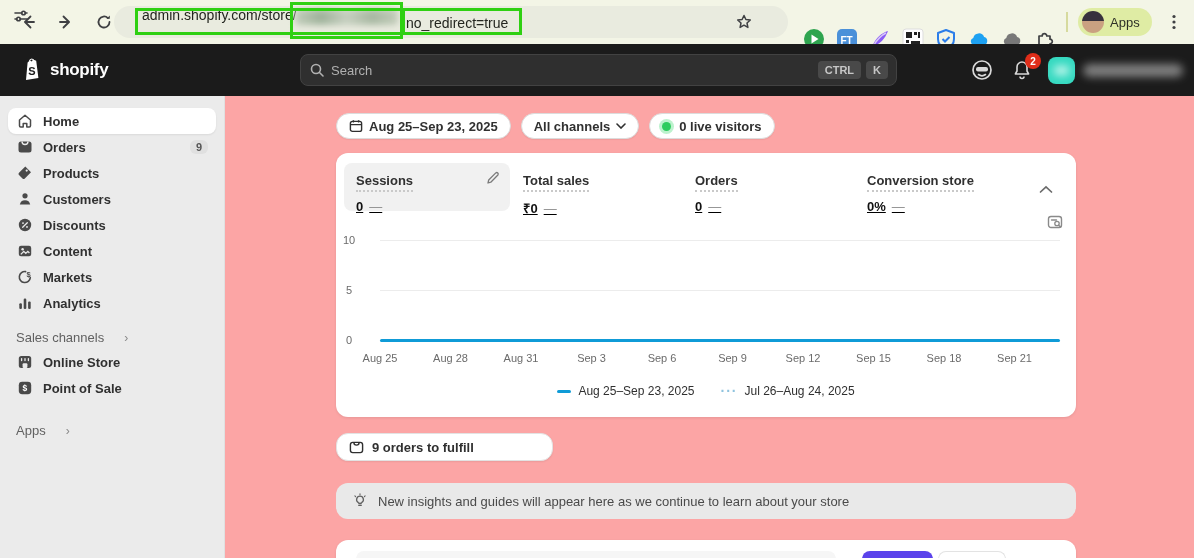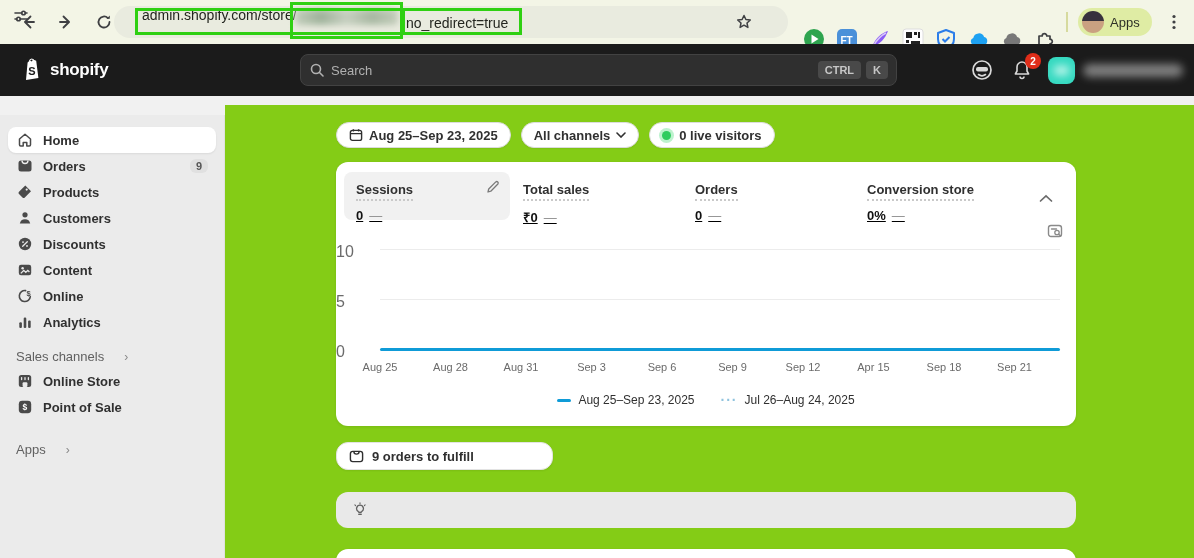--- a/index.html
+++ b/index.html
@@ -36,22 +36,22 @@
   .key { background:#494949; color:#c6c6c6; border-radius:4px; font-size:11px; font-weight:600; padding:3px 7px; margin-left:5px; }
   .tb-icon { position:absolute; top:14px; width:24px; height:24px; display:flex; align-items:center; justify-content:center; cursor:pointer; }
   .bell-badge { position:absolute; top:-5px; right:-7px; min-width:16px; height:16px; background:#e02d19; border-radius:8px; color:#fff; font-size:10px; font-weight:700; display:flex; align-items:center; justify-content:center; padding:0 4px; }
   .store-chip { position:absolute; left:1048px; top:12px; height:28px; display:flex; align-items:center; gap:8px; cursor:pointer; }
   .store-avatar { width:27px; height:27px; border-radius:8px; background:#35d9c0; position:relative; }
   .store-avatar .init-blur { position:absolute; left:6px; top:9px; width:15px; height:9px; background:#eafffa; border-radius:3px; filter:blur(4px); opacity:.8; }
   .store-name-blur { width:100px; height:13px; border-radius:7px; background:#929292; filter:blur(4px); opacity:.85; }
 
   
   .body { display:flex; height:462px; }
-  .sidebar { width:225px; background:#ebebeb; border-right:1px solid #e0e0e0; padding-top:12px;margin-top:19px; }
-  .main { flex:1; position:relative; background:#84cc16;margin-top:9px; }
+  .sidebar { width:225px; background:#ebebeb; border-right:1px solid #e0e0e0; padding-top:12px; }
+  .main { flex:1; position:relative; background:#fca5a5; }
 
   
   .side-item { height:26px; margin:0 8px; padding:0 8px; border-radius:8px; display:flex; align-items:center; gap:10px; cursor:pointer; }
   .side-item.active { background:#fff; box-shadow:0 1px 2px rgba(0,0,0,.08); }
   .side-item .lbl { font-size:13px; font-weight:600; color:#303030; flex:1; }
   .side-badge { background:#e0e0e0; color:#555; font-size:11px; font-weight:600; border-radius:6px; padding:1px 6px; }
   .side-section { margin:14px 16px 4px; font-size:13px; color:#616161; display:flex; align-items:center; gap:20px; cursor:pointer; }
   .side-section.apps { margin-top:22px; }
   .chev { color:#8a8a8a; font-size:12px; }
   .sicon { width:17px; height:17px; flex:0 0 17px; display:flex; align-items:center; justify-content:center; }
@@ -66,21 +66,21 @@
   .metric .mt { font-size:13px; font-weight:600; color:#303030; border-bottom:2px dotted #c9c9c9; padding-bottom:2px; display:inline-block; }
   .metric .mv { margin-top:7px; font-size:13px; font-weight:700; color:#111; }
   .metric .dash { color:#8a8a8a; font-weight:400; margin-left:6px; }
   .metric.sel { left:8px; width:166px; height:48px; background:#f1f1f1; border-radius:8px; padding:8px 12px; }
   .m2 { left:187px; padding-top:8px; } .m3 { left:359px; padding-top:8px; } .m4 { left:531px; padding-top:8px; }
   .pencil { position:absolute; right:10px; top:8px; cursor:pointer; }
   .card-chevron { position:absolute; left:703px; top:27px; cursor:pointer; }
   .card-report { position:absolute; left:711px; top:61px; cursor:pointer; }
 
   .gridline { position:absolute; left:44px; width:680px; height:1px; background:#ececec; }
-  .ytick { position:absolute; width:26px; text-align:left; font-size:16px; color:#6b6b6b; }
+  .ytick { position:absolute; width:26px; text-align:center; font-size:11px; color:#6b6b6b; }
   .chart-line { position:absolute; left:44px; top:186px; width:680px; height:3px; background:#0f9bd7; border-radius:2px; }
   .xlab { position:absolute; top:199px; width:60px; text-align:center; font-size:11px; color:#6b6b6b; left:calc(14px + var(--i)*70.5px); }
   .legend { position:absolute; top:231px; left:0; width:100%; display:flex; justify-content:center; gap:26px; }
   .leg-item { display:flex; align-items:center; gap:7px; font-size:12px; color:#303030; }
   .leg-solid { width:14px; height:3px; border-radius:2px; background:#0f9bd7; }
   .leg-dots { color:#8fc3de; font-weight:700; font-size:14px; letter-spacing:1px; line-height:8px; }
 
   .orders-btn { position:absolute; left:111px; top:337px; height:28px; background:#fff; border:1px solid #e3e3e3; box-shadow:0 1px 2px rgba(0,0,0,.07); border-radius:12px; display:flex; align-items:center; gap:8px; padding:0 78px 0 12px; font-size:13px; font-weight:600; color:#303030; cursor:pointer; }
   .insight { position:absolute; left:111px; top:387px; width:740px; height:36px; background:#e9e9e9; border-radius:12px; display:flex; align-items:center; gap:10px; padding:0 16px; font-size:13px; color:#4a4a4a; }
   .bottom-card { position:absolute; left:111px; top:444px; width:740px; height:30px; background:#fff; border-radius:12px 12px 0 0; box-shadow:0 1px 3px rgba(0,0,0,.09); overflow:hidden; }
@@ -303,21 +303,21 @@
           </span>
         <span class="lbl">Content</span>
       </div>
       <div class="side-item">
         <span class="sicon">
             <svg width="16" height="16" viewBox="0 0 16 16">
               <path d="M13.3 8.6A5.5 5.5 0 1 1 8.6 2.6" fill="none" stroke="#4a4a4a" stroke-width="1.6" stroke-linecap="round"></path>
               <text x="9.4" y="8.4" font-size="7.5" font-weight="bold" fill="#4a4a4a">$</text>
             </svg>
           </span>
-        <span class="lbl">Online</span>
+        <span class="lbl">Markets</span>
       </div>
       <div class="side-item">
         <span class="sicon">
             <svg width="16" height="16" viewBox="0 0 16 16">
               <rect x="2.3" y="8.2" width="2.6" height="5.8" rx="1.1" fill="#4a4a4a"></rect>
               <rect x="6.7" y="3.6" width="2.6" height="10.4" rx="1.1" fill="#4a4a4a"></rect>
               <rect x="11.1" y="6.4" width="2.6" height="7.6" rx="1.1" fill="#4a4a4a"></rect>
             </svg>
           </span>
         <span class="lbl">Analytics</span>
@@ -417,21 +417,21 @@
         <div class="gridline" style="top:187px"></div>
         <div class="chart-line"></div>
 
         <span class="xlab" style="--i:0">Aug 25</span>
         <span class="xlab" style="--i:1">Aug 28</span>
         <span class="xlab" style="--i:2">Aug 31</span>
         <span class="xlab" style="--i:3">Sep 3</span>
         <span class="xlab" style="--i:4">Sep 6</span>
         <span class="xlab" style="--i:5">Sep 9</span>
         <span class="xlab" style="--i:6">Sep 12</span>
-        <span class="xlab" style="--i:7">Apr 15</span>
+        <span class="xlab" style="--i:7">Sep 15</span>
         <span class="xlab" style="--i:8">Sep 18</span>
         <span class="xlab" style="--i:9">Sep 21</span>
 
         <div class="legend">
           <div class="leg-item">
             <span class="leg-solid"></span>
             <span>Aug 25–Sep 23, 2025</span>
           </div>
           <div class="leg-item">
             <span class="leg-dots">···</span>
@@ -447,20 +447,21 @@
           </svg>
         <span>9 orders to fulfill</span>
       </div>
 
       <div class="insight">
         <svg width="16" height="16" viewBox="0 0 16 16">
             <path d="M8 3.2a3.4 3.4 0 0 1 1.6 6.4c-.4.2-.6.5-.6.9H7c0-.4-.2-.7-.6-.9A3.4 3.4 0 0 1 8 3.2z" fill="none" stroke="#616161" stroke-width="1.3"></path>
             <path d="M6.8 12.4h2.4" stroke="#616161" stroke-width="1.3" stroke-linecap="round"></path>
             <path d="M8 .8v1M2.9 2.9l.7.7M13.1 2.9l-.7.7" stroke="#616161" stroke-width="1.1" stroke-linecap="round"></path>
           </svg>
+        <span>New insights and guides will appear here as we continue to learn about your store</span>
       </div>
 
       <div class="bottom-card">
         <div class="bc-strip"></div>
         <div class="bc-primary"></div>
         <div class="bc-secondary"></div>
       </div>
     </main>
   </div>
 </div>

